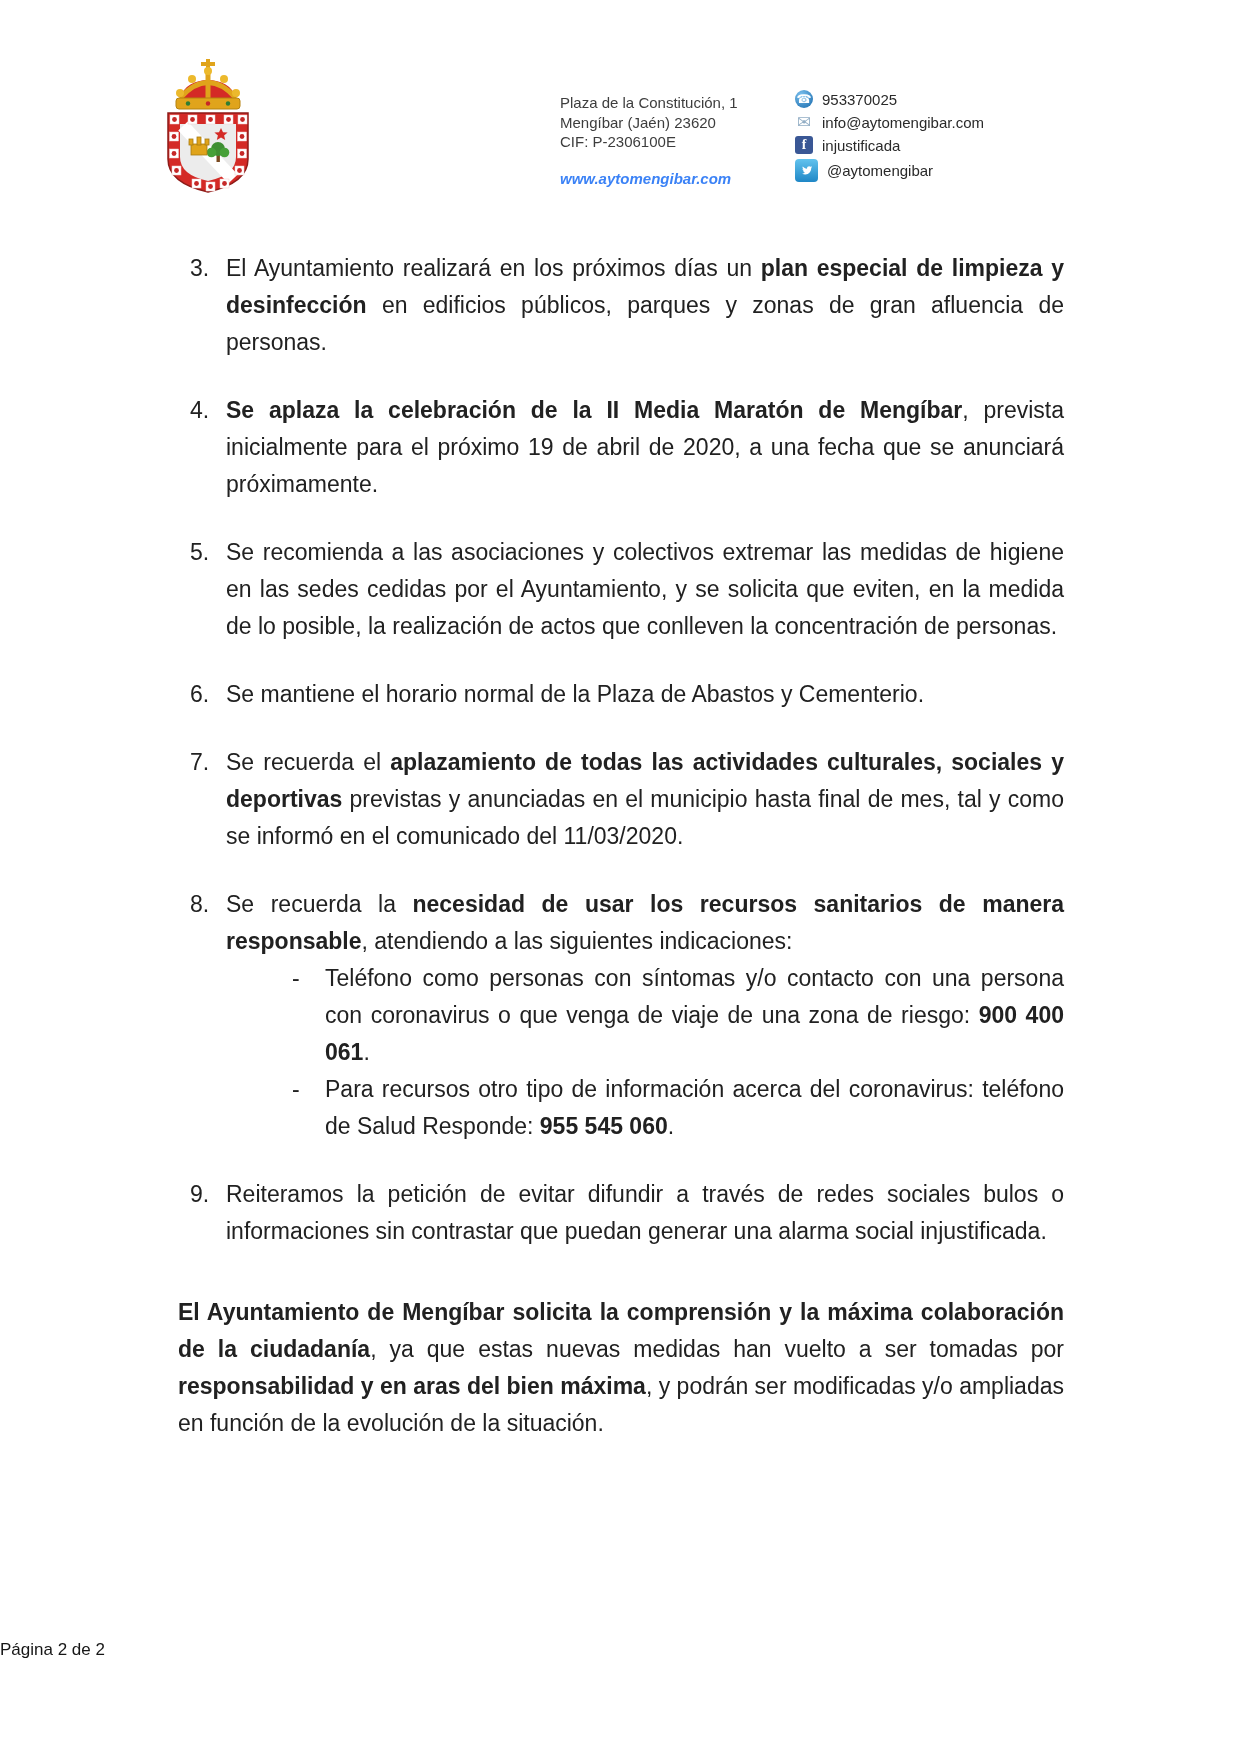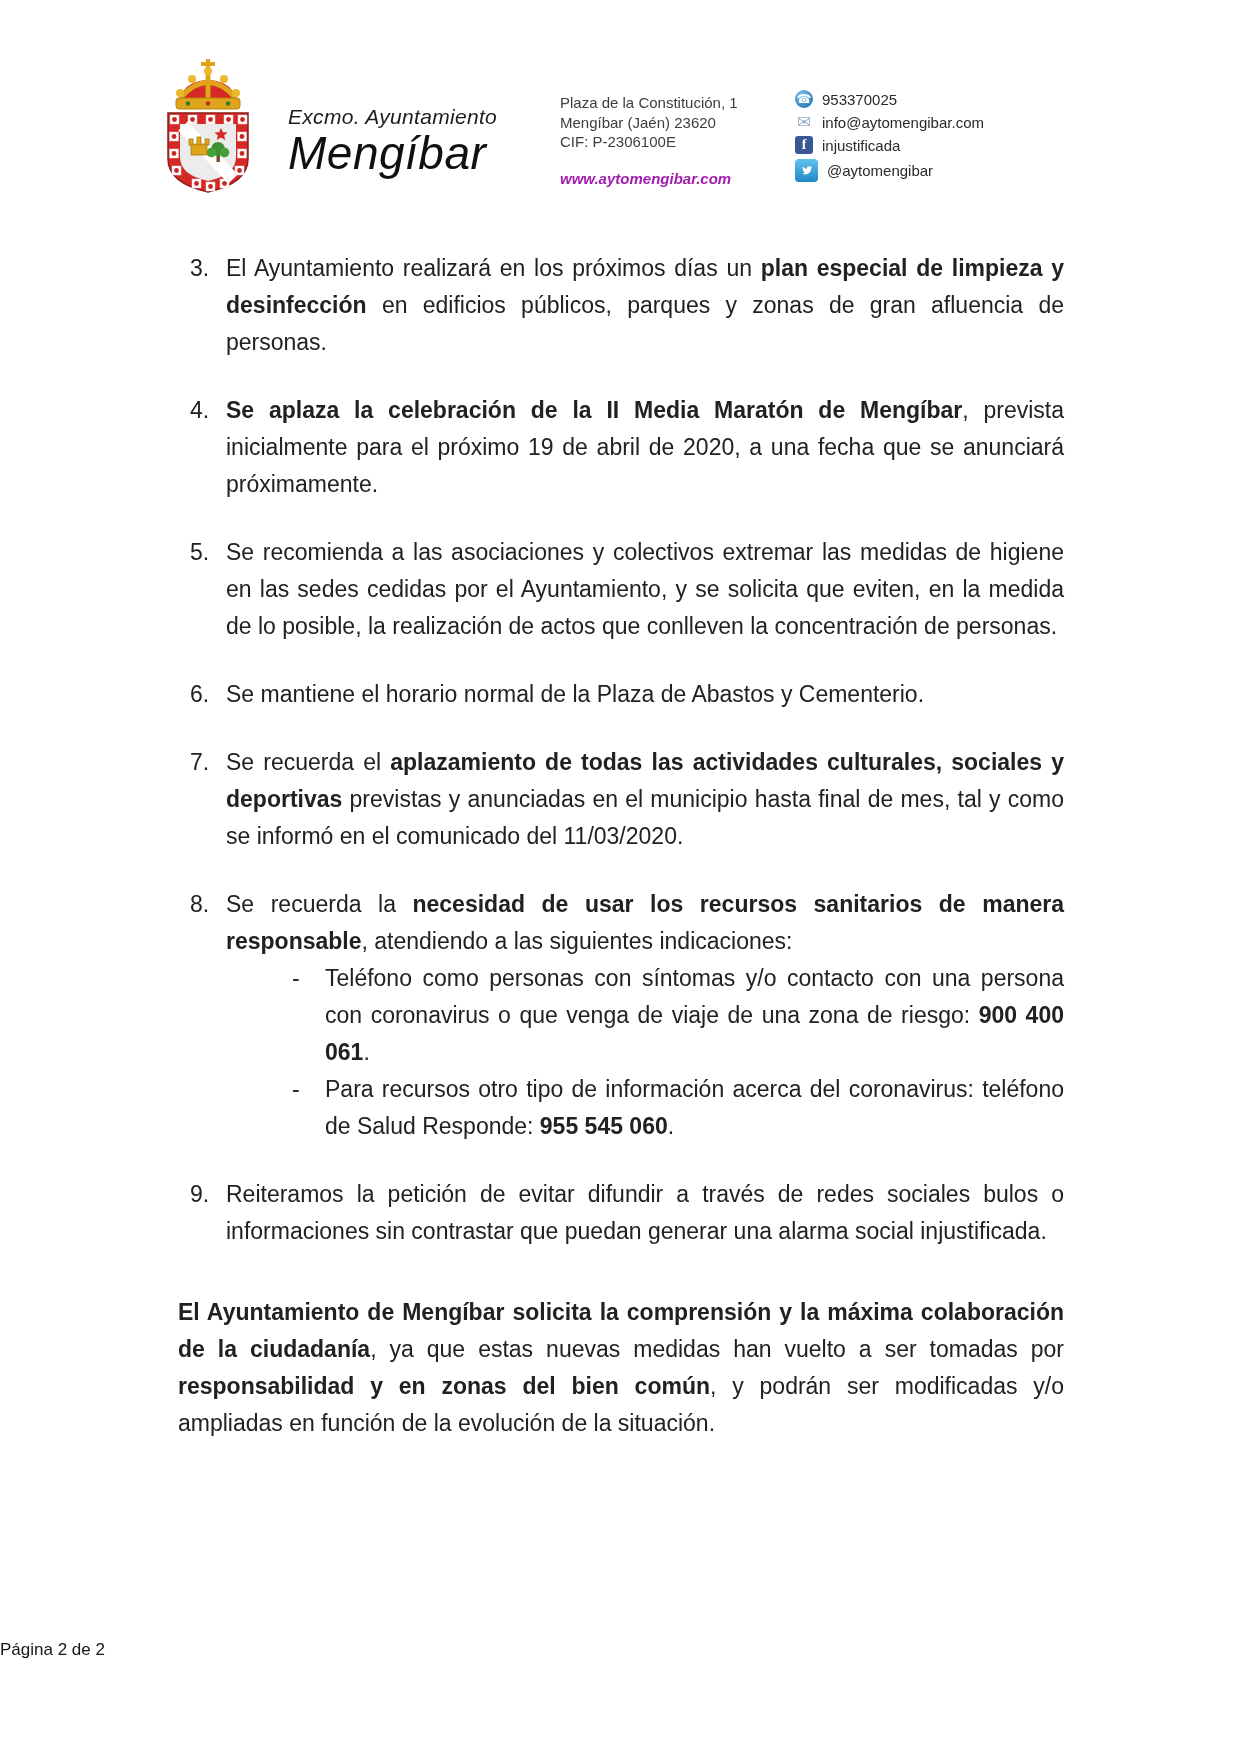--- a/index.html
+++ b/index.html
@@ -7,21 +7,21 @@
   .page{position:relative;width:1241px;height:1754px;background:#fff;overflow:hidden;
         color:#212121;font-family:"Liberation Sans",sans-serif}
 
   
   .logo-wrap{position:absolute;left:150px;top:58px;display:flex;align-items:center}
   .org-names{margin-left:14px;padding-top:30px}
   .org-line1{font-style:italic;font-size:21px;color:#1c1c1c;letter-spacing:.3px}
   .org-line2{font-style:italic;font-size:46px;color:#101010;line-height:1.02;margin-top:1px;letter-spacing:.5px}
 
   .addr-block{position:absolute;left:560px;top:93px;font-size:15px;line-height:19.5px;color:#3d3d3d}
-  .addr-website{margin-top:17px;font-weight:700;font-style:italic;color:#a21caf}
+  .addr-website{margin-top:17px;font-weight:700;font-style:italic;color:#3b82f6}
 
   .contact-block{position:absolute;left:795px;top:90px;display:flex;flex-direction:column;gap:5px}
   .contact-row{display:flex;align-items:center;gap:9px;font-size:15px;color:#2a2a2a}
   .cicon{width:18px;height:18px;flex:none;display:inline-flex;align-items:center;justify-content:center;
          font-family:"DejaVu Sans",sans-serif}
   .icon-phone{background:radial-gradient(circle at 35% 28%,#7cc1ee,#1668ab);border-radius:50%;color:#fff;font-size:12px}
   .icon-email{color:#93aec5;font-size:17px}
   .icon-facebook{background:#3a5795;border-radius:3px;color:#fff;font-weight:700;font-size:14px;
                  font-family:"Liberation Serif",serif}
   .icon-twitter{background:linear-gradient(#62c3ee,#1f87c6);border-radius:4px;padding:2.5px}
@@ -113,24 +113,20 @@
             <circle cx="26.5" cy="112.5" r="2.4"></circle>
             <circle cx="92" cy="78.5" r="2.4"></circle>
               <circle cx="92" cy="95.5" r="2.4"></circle>
             <circle cx="89.5" cy="112.5" r="2.4"></circle>
             <circle cx="46.5" cy="125.5" r="2.4"></circle>
               <circle cx="60.5" cy="128.5" r="2.4"></circle>
             <circle cx="74.5" cy="125.5" r="2.4"></circle>
           </g>
         </g>
       </svg>
-      <div class="org-names">
-        <div class="org-line1">Excmo. Ayuntamiento</div>
-        <div class="org-line2">Mengíbar</div>
-      </div>
     </div>
 
     <div class="addr-block">
       <div>Plaza de la Constitución, 1</div>
       <div>Mengíbar (Jaén) 23620</div>
       <div>CIF: P-2306100E</div>
       <div class="addr-website">www.aytomengibar.com</div>
     </div>
 
     <div class="contact-block" id="contact-list">
@@ -187,20 +183,20 @@
             </div><div class="subitem">
               <span class="marker">-</span>
               <div class="stext"><span>Para recursos otro tipo de información acerca del coronavirus: teléfono de Salud Responde: </span><span class="b">955 545 060</span><span>.</span></div>
             </div></div>
         </div>
         <div class="item">
           <span class="num">9.</span>
           <div class="itext"><span>Reiteramos la petición de evitar difundir a través de redes sociales bulos o informaciones sin contrastar que puedan generar una alarma social injustificada.</span></div>
         </div>
       </div>
-    <p class="closing" id="closing-para"><span class="b">El Ayuntamiento de Mengíbar solicita la comprensión y la máxima colaboración de la ciudadanía</span><span>, ya que estas nuevas medidas han vuelto a ser tomadas por </span><span class="b">responsabilidad y en zonas del bien común</span><span>, y podrán ser modificadas y/o ampliadas en función de la evolución de la situación.</span></p>
+    <p class="closing" id="closing-para"><span class="b">El Ayuntamiento de Mengíbar solicita la comprensión y la máxima colaboración de la ciudadanía</span><span>, ya que estas nuevas medidas han vuelto a ser tomadas por </span><span class="b">responsabilidad y en aras del bien máxima</span><span>, y podrán ser modificadas y/o ampliadas en función de la evolución de la situación.</span></p>
   </main>
 
   <footer class="footer">
     <span>Página 2 de 2</span>
   </footer>
 
 </div>
 
 </body></html>

